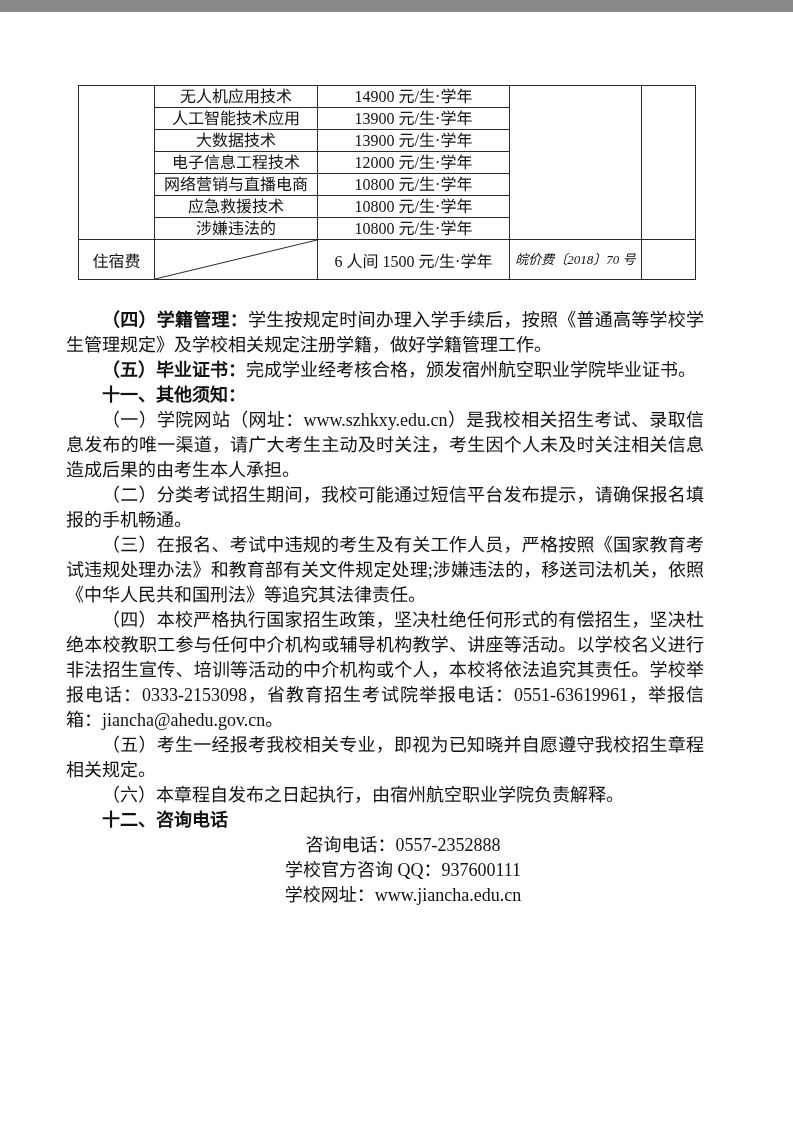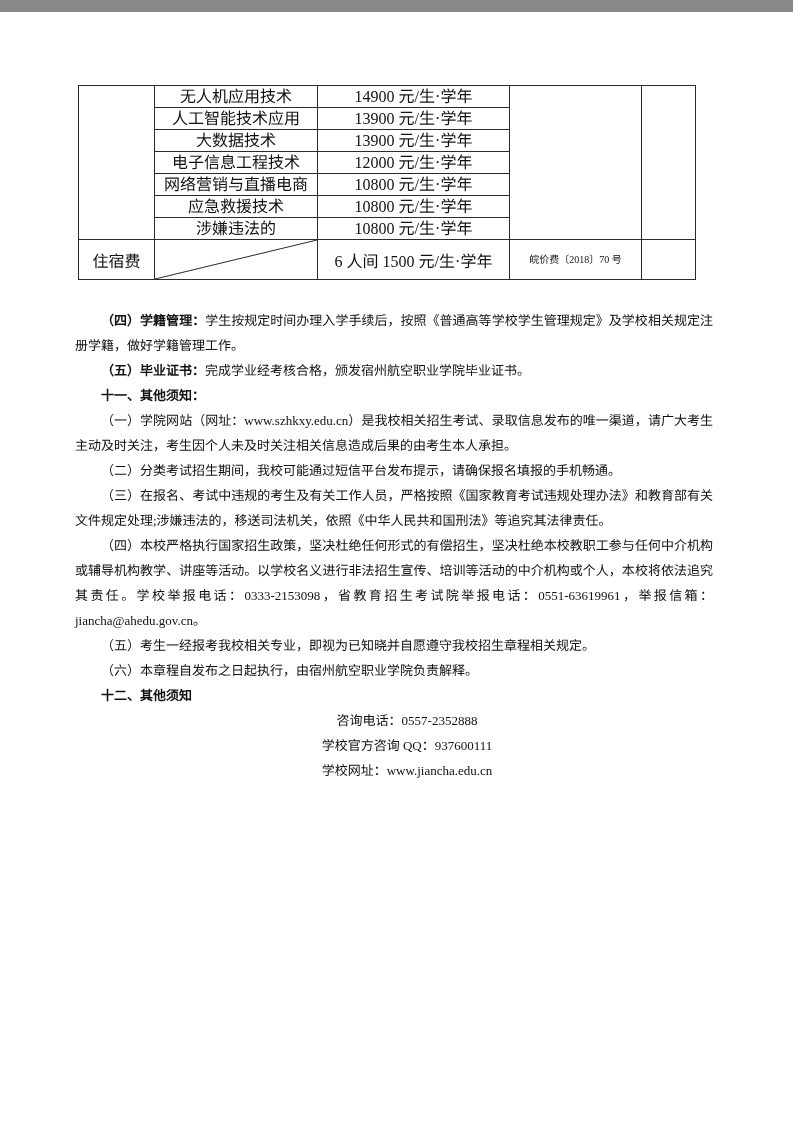--- a/index.html
+++ b/index.html
@@ -27,27 +27,27 @@
     overflow:hidden;
   }
   .col-label{width:76px;}
   .col-program{width:163px;}
   .col-fee{width:192px;}
   .col-basis{width:132px;}
   .col-tail{width:54px;}
   .fee-row{height:22px;}
   .fee-row td{line-height:21px;}
   .acc-row{height:40px;}
-  .basis-cell{font-size:10px;line-height:24px;}
+  .basis-cell{font-size:13px;line-height:24px;font-style:italic;}
   .diag-cell{position:relative;padding:0;}
   .diag-cell svg{position:absolute;left:0;top:0;width:100%;height:100%;display:block;}
   
   .textblock{
-    position:absolute;left:75px;top:296px;width:638px;
-    font-size:13px;line-height:25px;
+    position:absolute;left:66px;top:296px;width:638px;
+    font-size:18px;line-height:25px;
     text-align:justify;
   }
   .textblock p{margin:0;text-indent:2em;}
   .bold{font-weight:bold;}
   .contact{text-align:center;}
 </style>
 </head>
 <body>
 
 <div class="page">
@@ -109,19 +109,19 @@
   <div class="textblock">
     <p><span class="bold">（四）学籍管理：</span><span>学生按规定时间办理入学手续后，按照《普通高等学校学生管理规定》及学校相关规定注册学籍，做好学籍管理工作。</span></p>
     <p><span class="bold">（五）毕业证书：</span><span>完成学业经考核合格，颁发宿州航空职业学院毕业证书。</span></p>
     <p class="bold">十一、其他须知：</p>
     <p>（一）学院网站（网址：www.szhkxy.edu.cn）是我校相关招生考试、录取信息发布的唯一渠道，请广大考生主动及时关注，考生因个人未及时关注相关信息造成后果的由考生本人承担。</p>
     <p>（二）分类考试招生期间，我校可能通过短信平台发布提示，请确保报名填报的手机畅通。</p>
     <p>（三）在报名、考试中违规的考生及有关工作人员，严格按照《国家教育考试违规处理办法》和教育部有关文件规定处理;涉嫌违法的，移送司法机关，依照《中华人民共和国刑法》等追究其法律责任。</p>
     <p>（四）本校严格执行国家招生政策，坚决杜绝任何形式的有偿招生，坚决杜绝本校教职工参与任何中介机构或辅导机构教学、讲座等活动。以学校名义进行非法招生宣传、培训等活动的中介机构或个人，本校将依法追究其责任。学校举报电话：0333-2153098，省教育招生考试院举报电话：0551-63619961，举报信箱：jiancha@ahedu.gov.cn。</p>
     <p>（五）考生一经报考我校相关专业，即视为已知晓并自愿遵守我校招生章程相关规定。</p>
     <p>（六）本章程自发布之日起执行，由宿州航空职业学院负责解释。</p>
-    <p class="bold">十二、其他须知</p>
+    <p class="bold">十二、咨询电话</p>
     <p class="contact">咨询电话：0557-2352888</p>
     <p class="contact">学校官方咨询 QQ：937600111</p>
     <p class="contact">学校网址：www.jiancha.edu.cn</p>
   </div>
 
 </div>
 
 </body></html>

